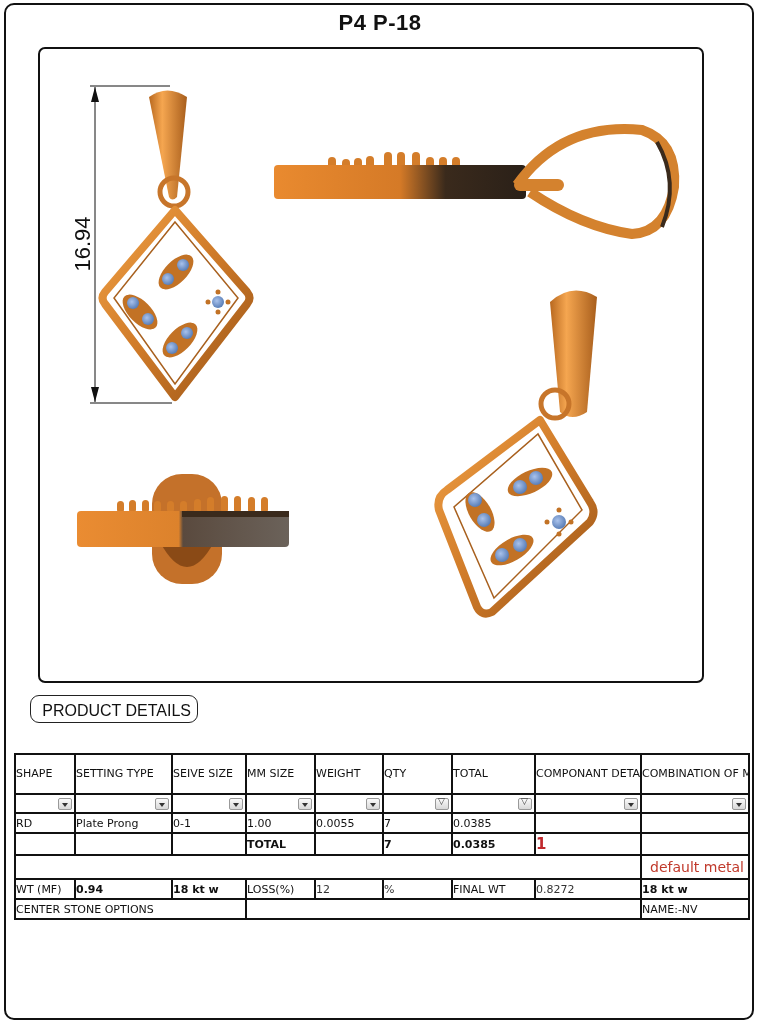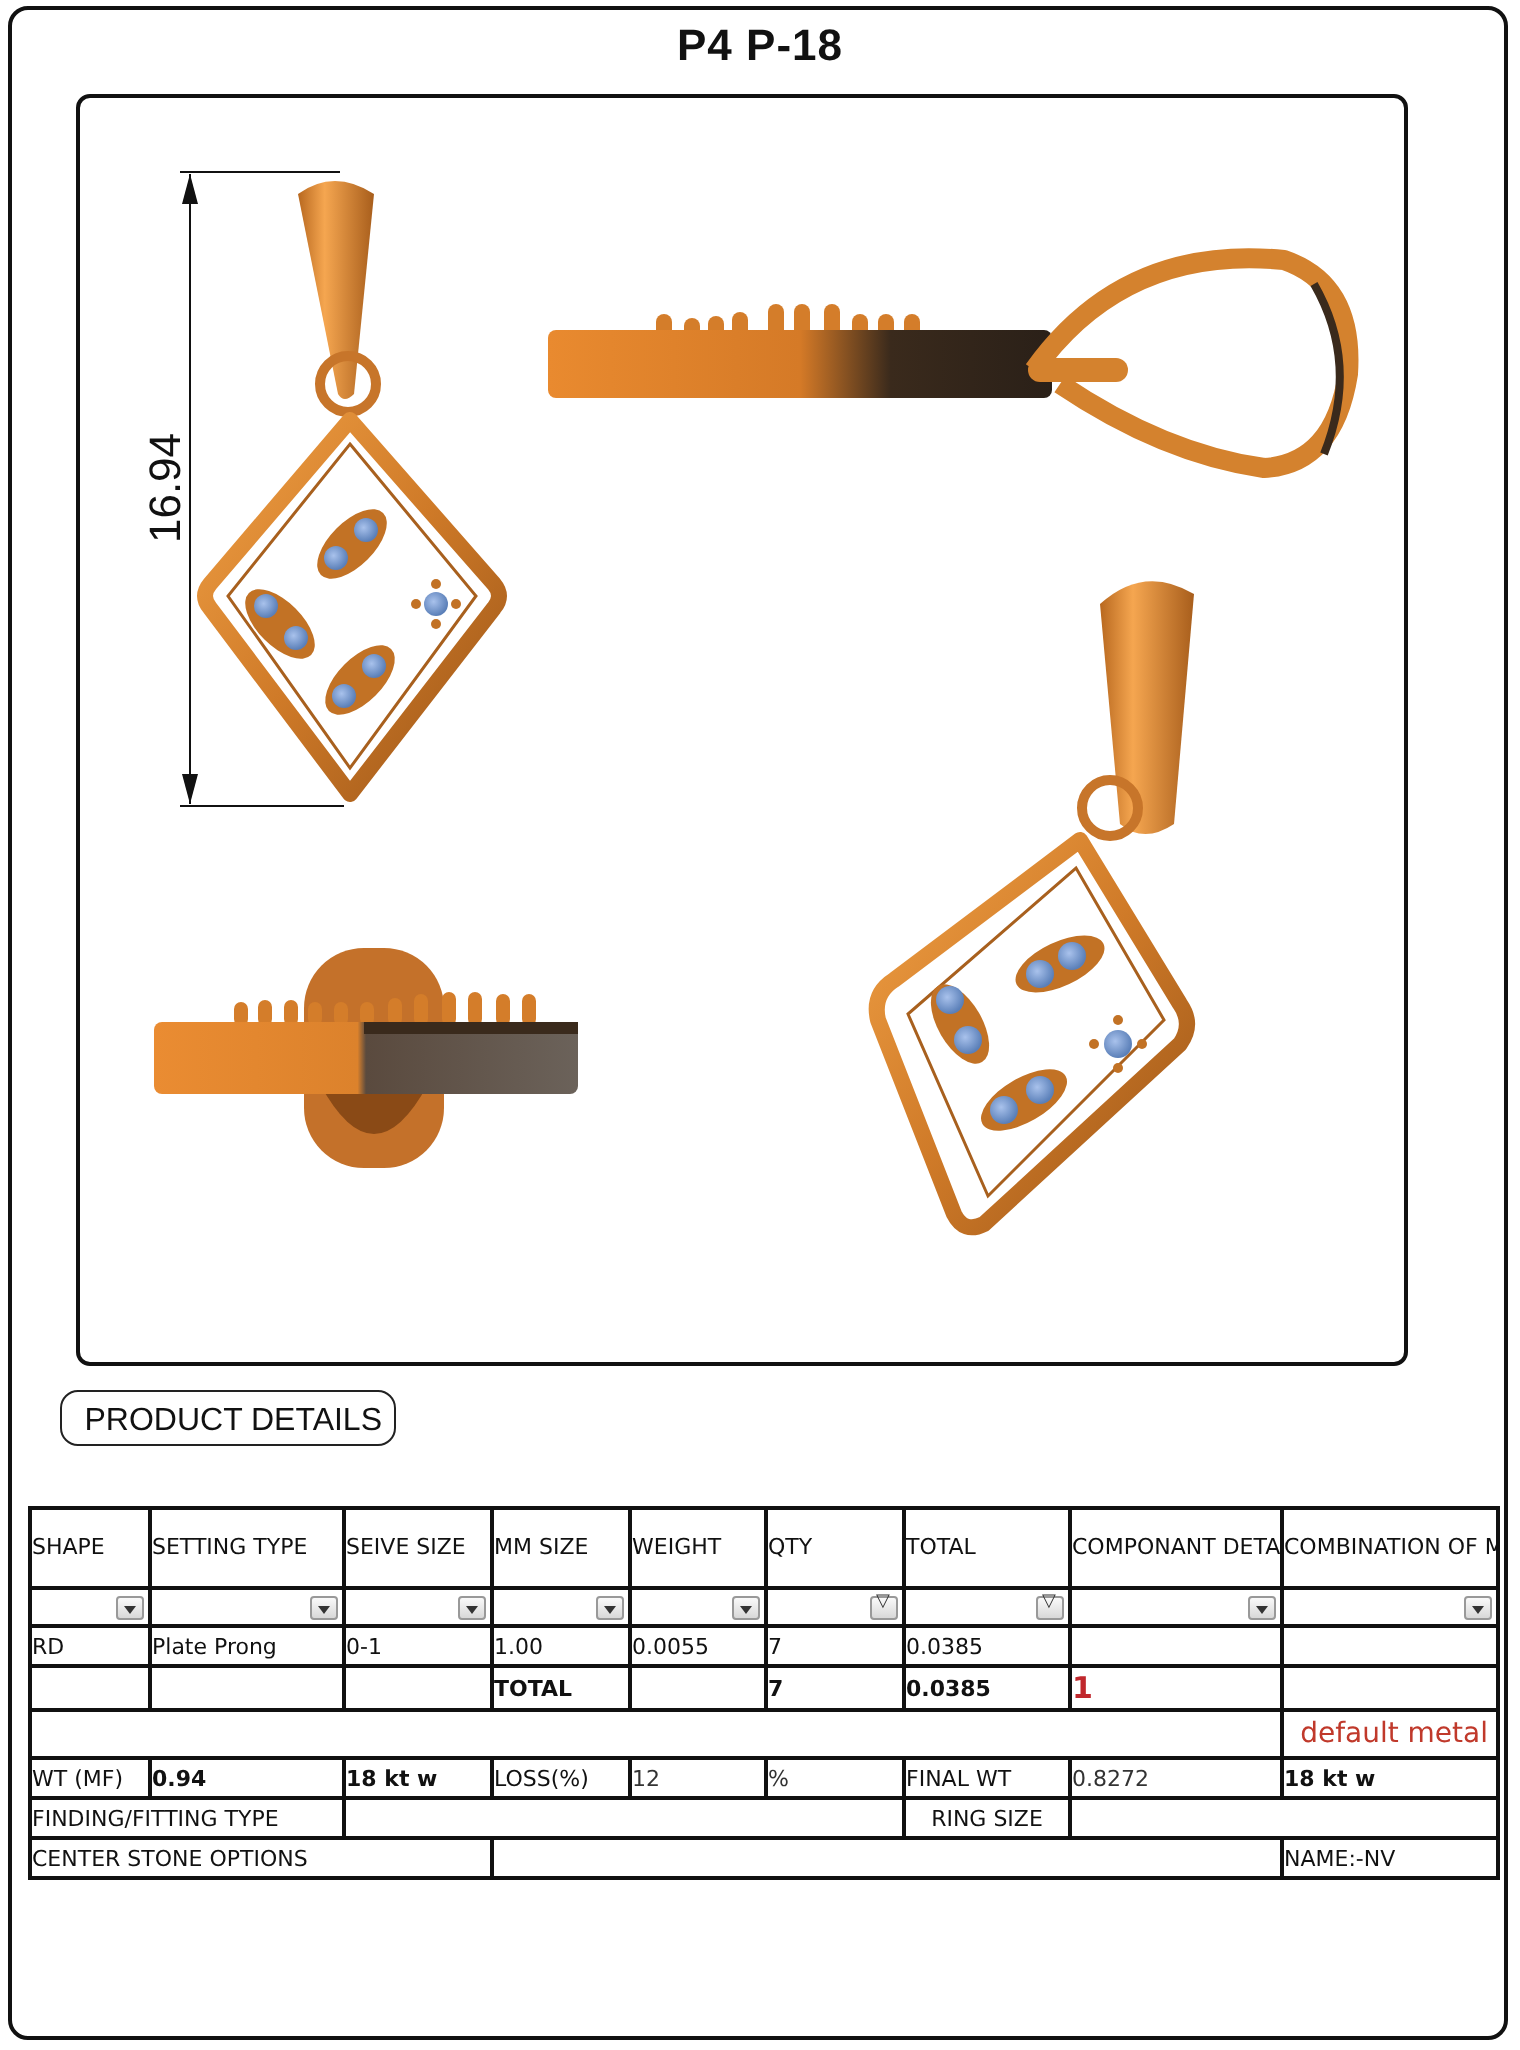--- a/index.html
+++ b/index.html
@@ -227,25 +227,19 @@
     <td>WT (MF)</td>
     <td class="b">0.94</td>
     <td class="b">18 kt w</td>
     <td>LOSS(%)</td>
     <td style="color:#333;font-size:11px;">12</td>
     <td style="color:#333;font-size:11px;">%</td>
     <td>FINAL WT</td>
     <td style="color:#333;font-size:11px;margin-top:25px;">0.8272</td>
     <td class="b">18 kt w</td>
   </tr>
-  <tr class="r5">
-    <td colspan="2">FINDING/FITTING TYPE</td>
-    <td colspan="4"></td>
-    <td style="text-align:center;padding-left:0;">RING SIZE</td>
-    <td colspan="2"></td>
-  </tr>
   <tr class="r6">
     <td colspan="3">CENTER STONE OPTIONS</td>
     <td colspan="5"></td>
     <td>NAME:-NV</td>
   </tr>
 </tbody>
   </table>
 
 </body></html>

